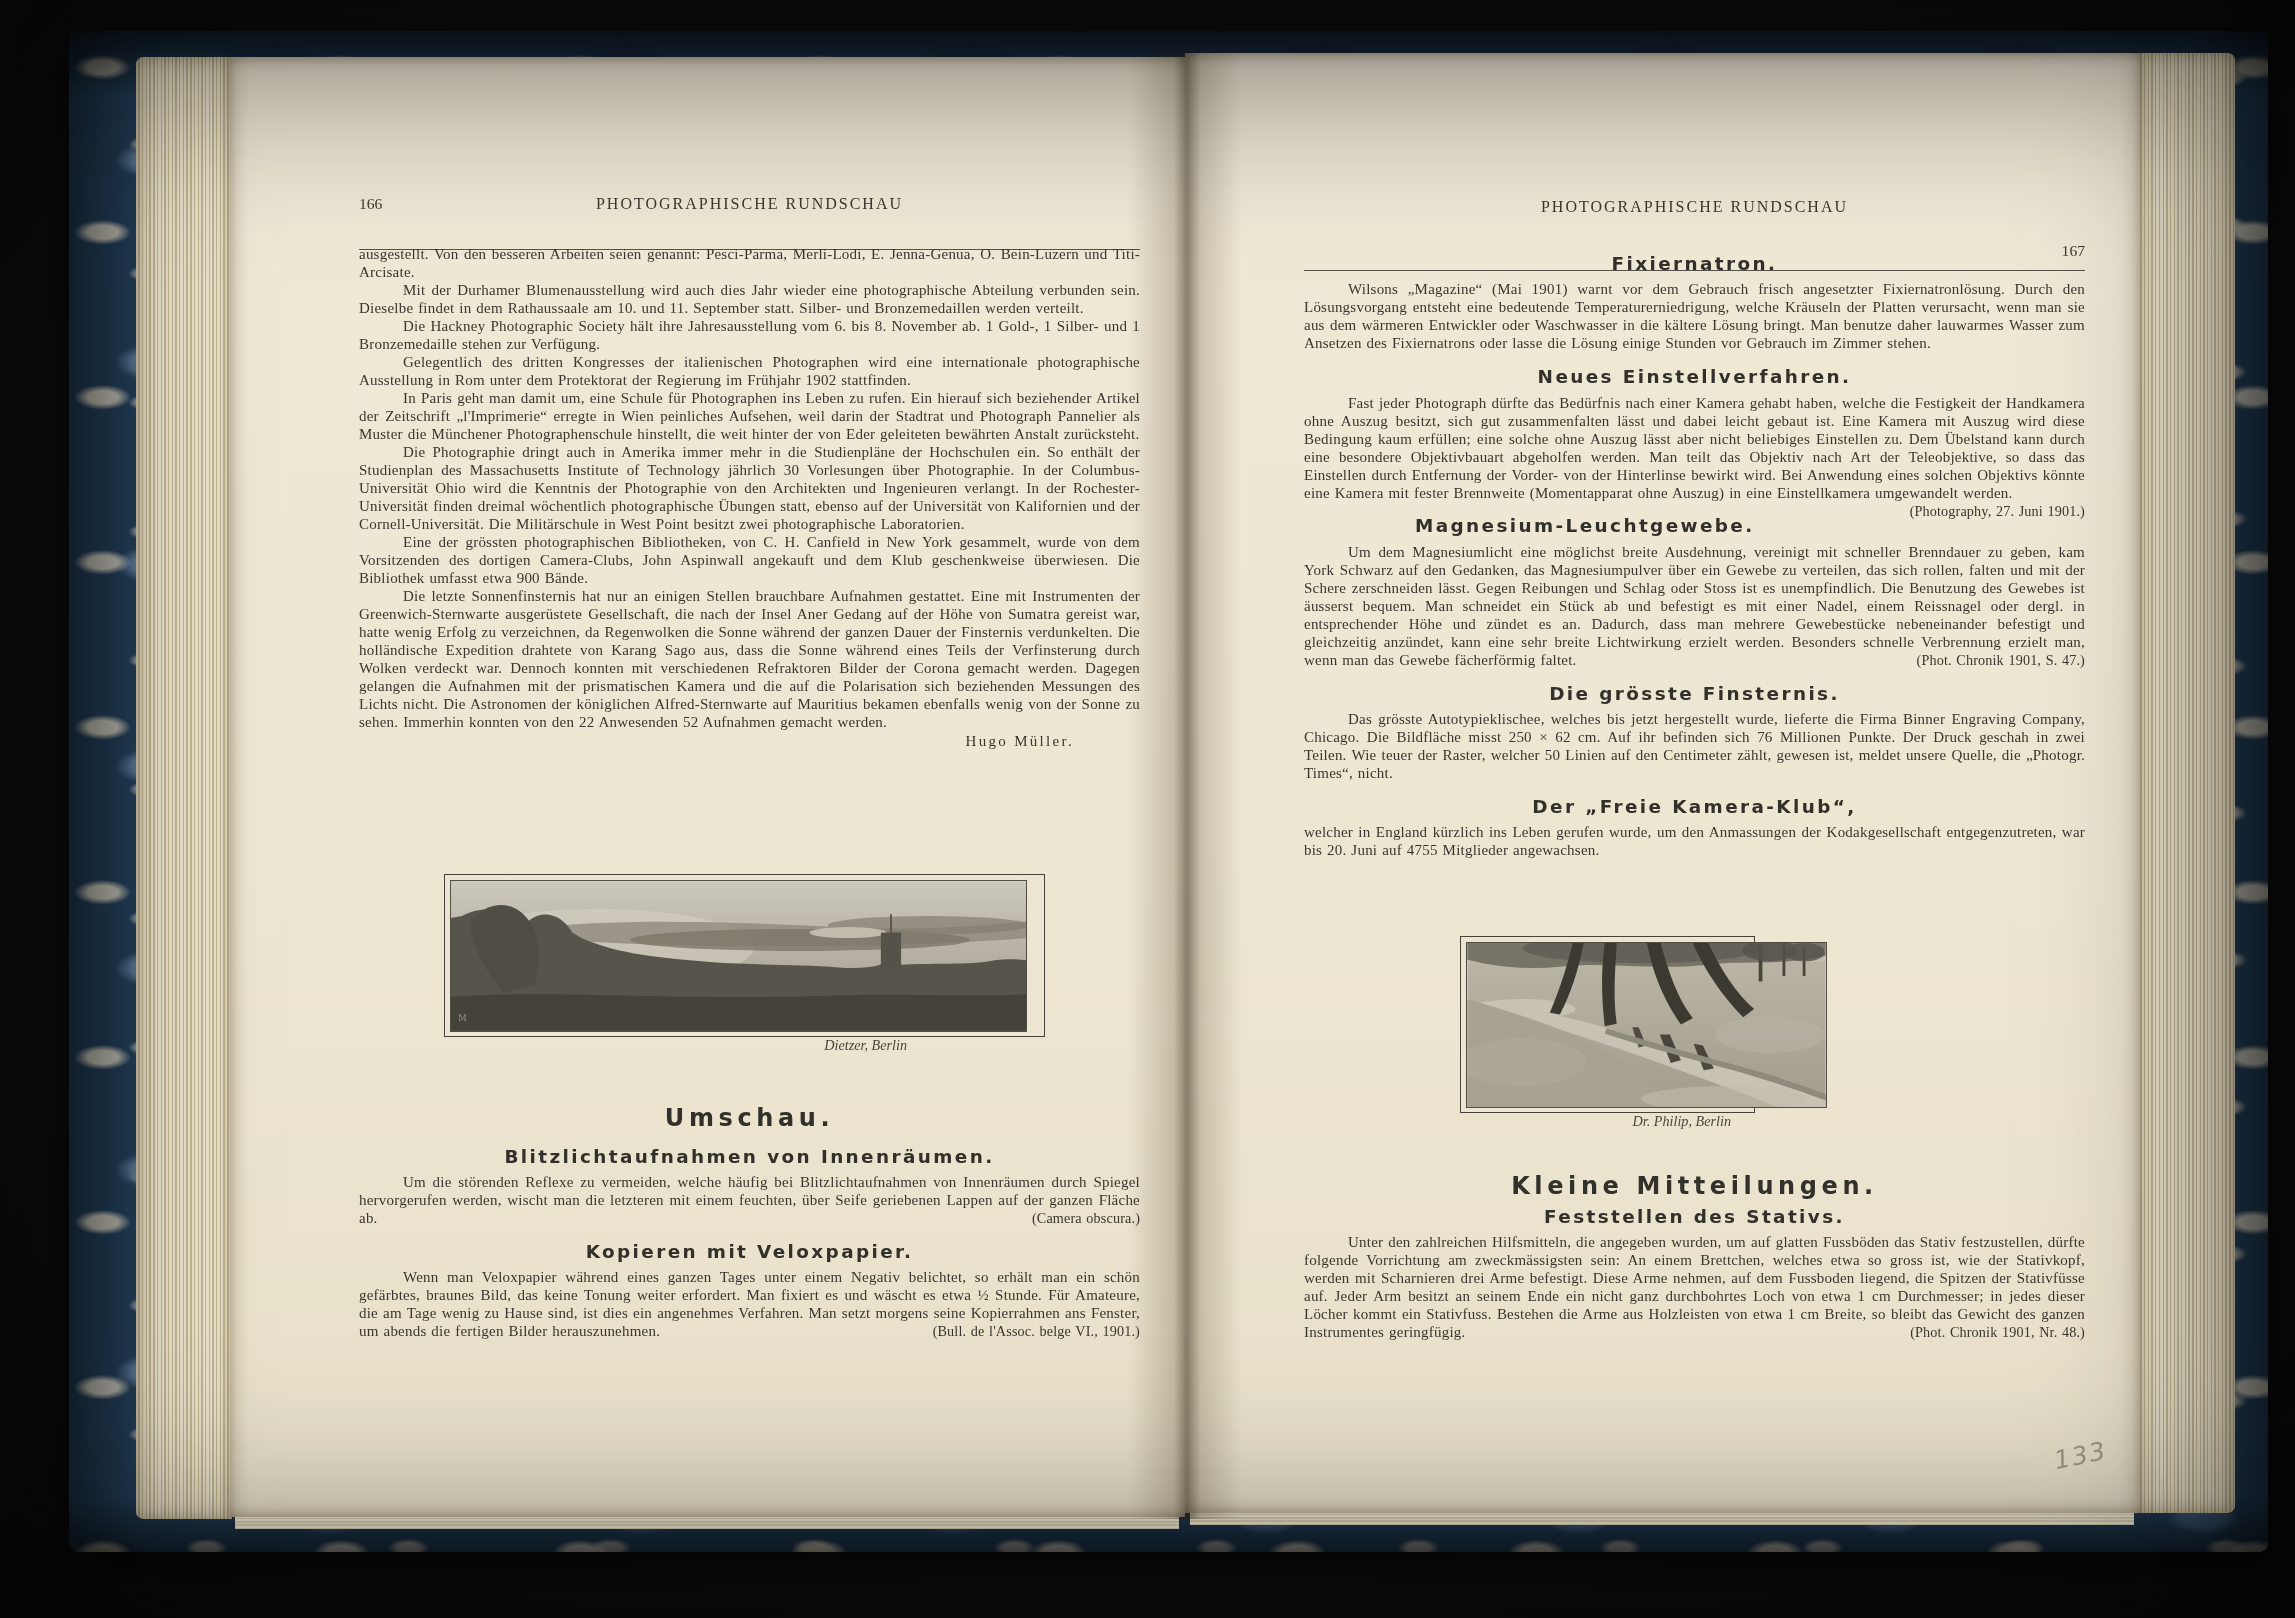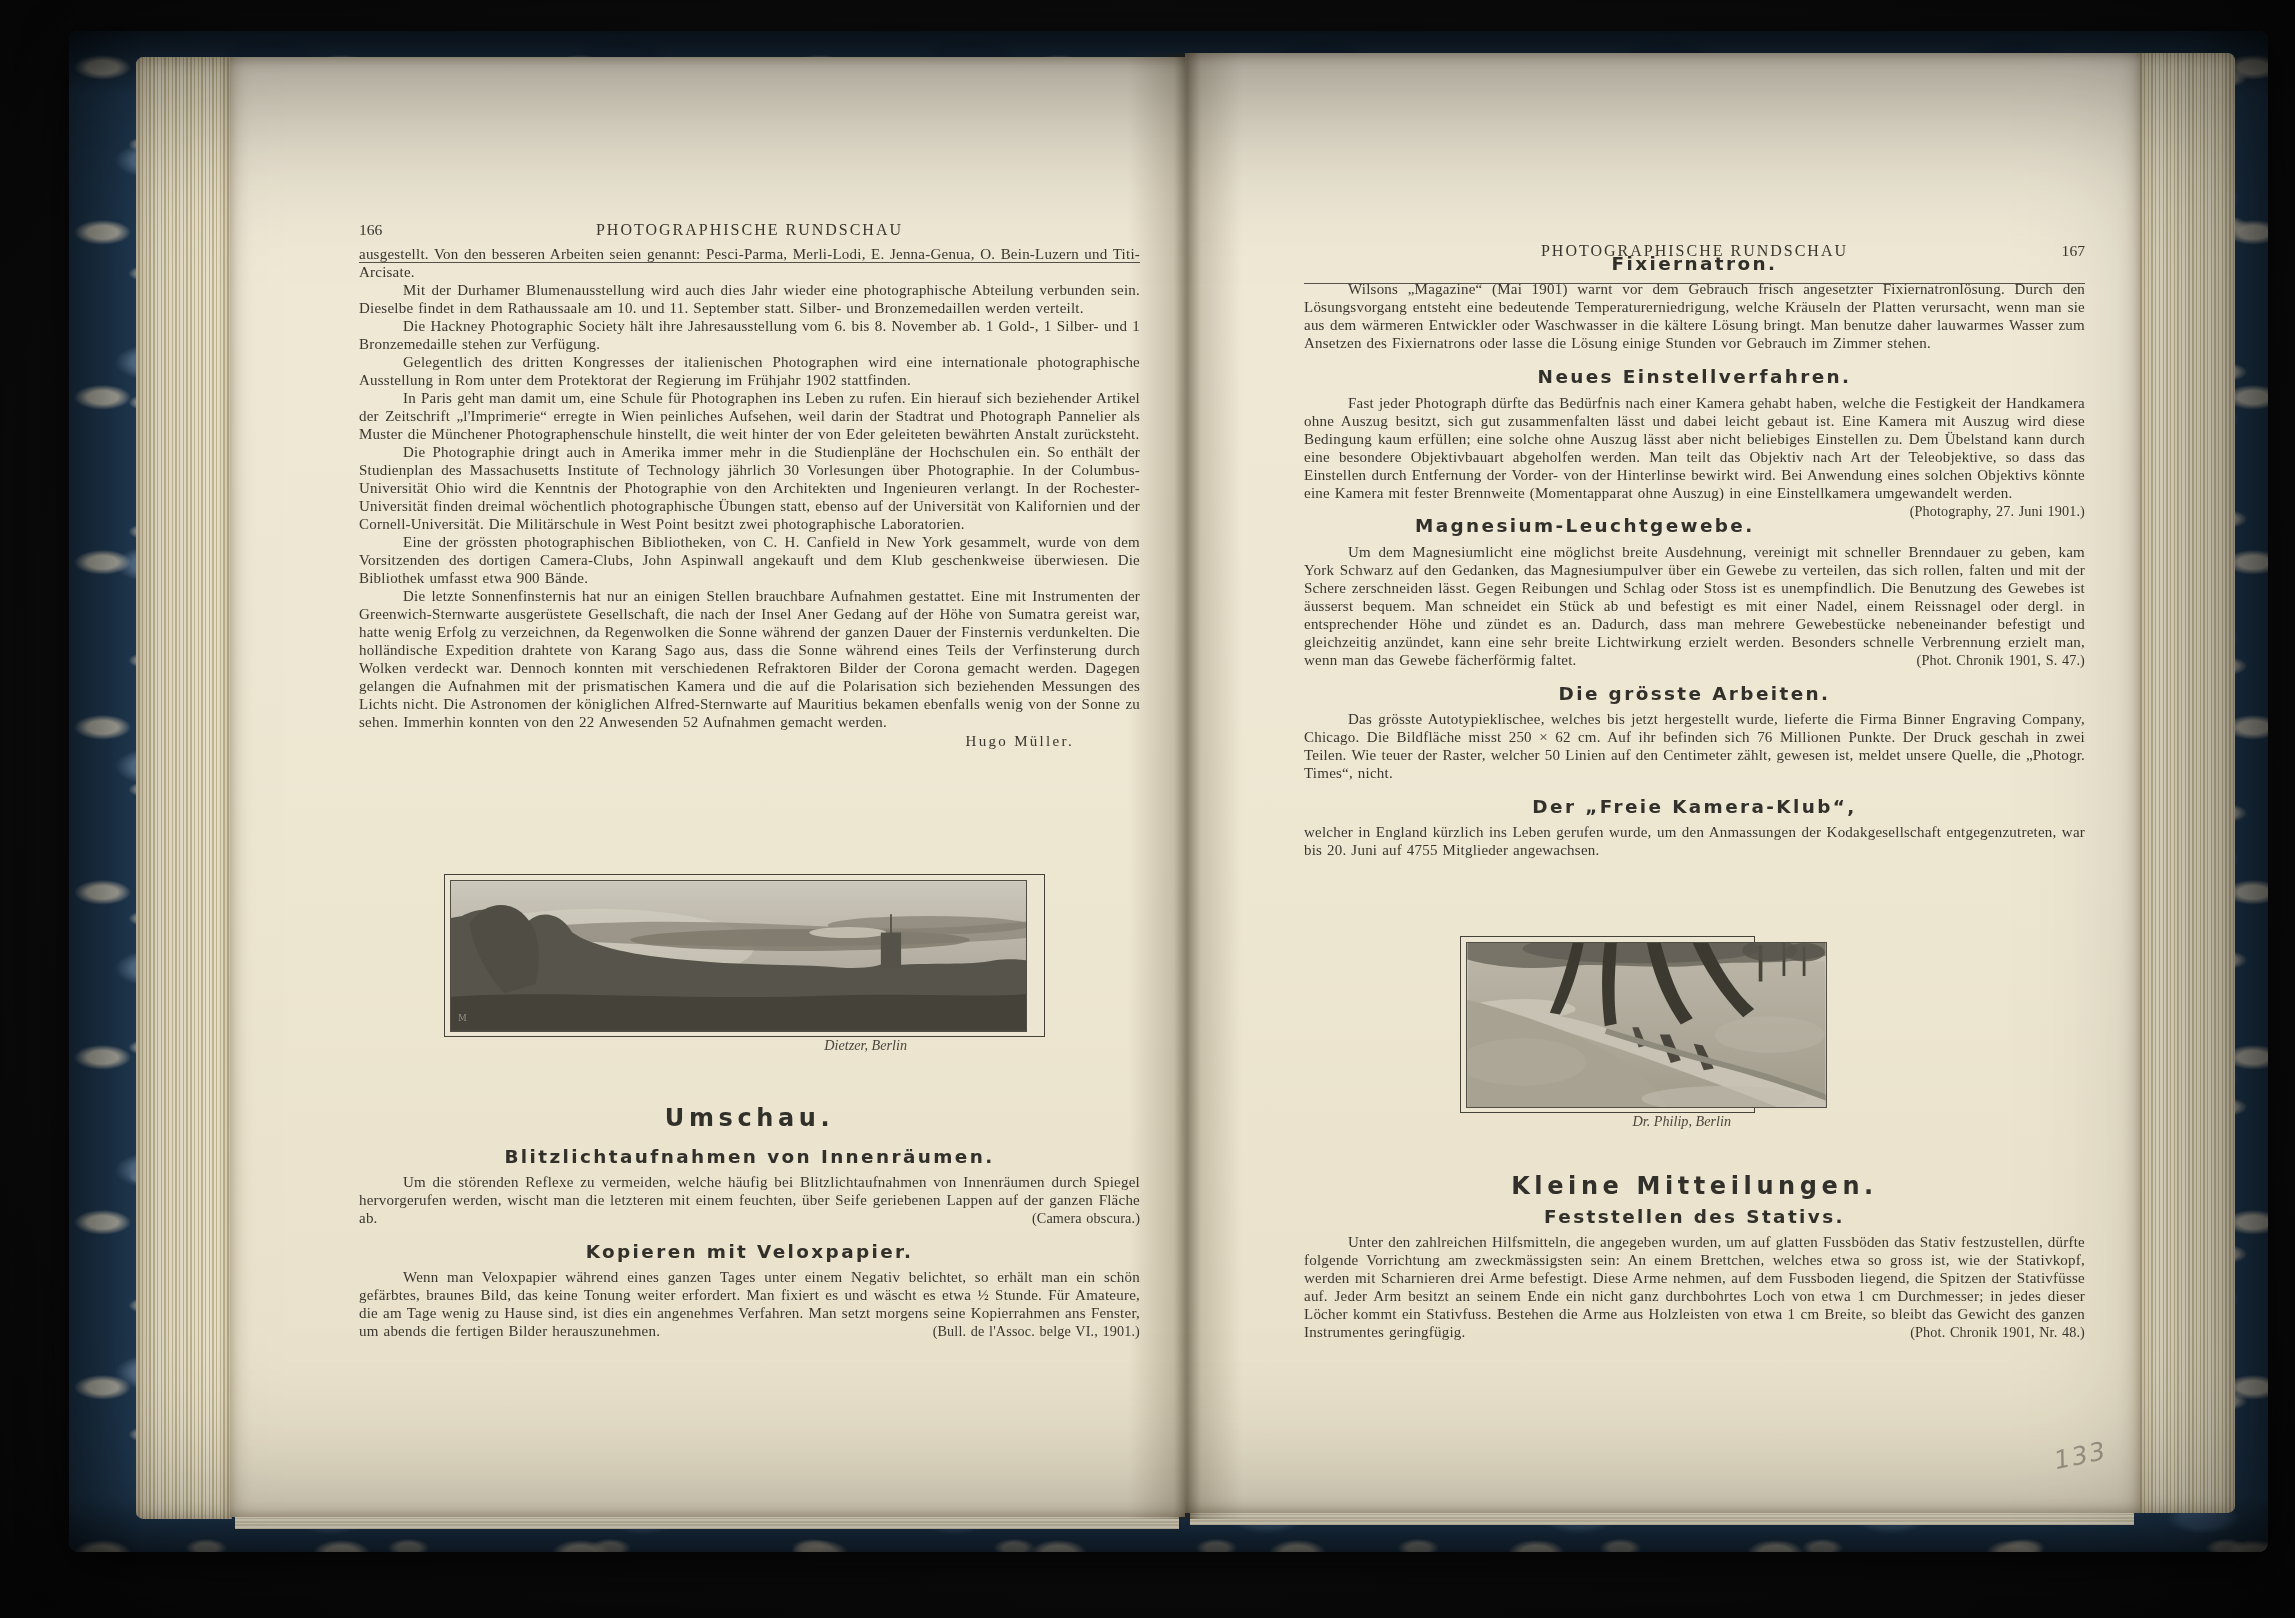--- a/index.html
+++ b/index.html
@@ -31,21 +31,21 @@
   
   .page{position:absolute;background:linear-gradient(180deg,#f0e9d7 0%,#ede6d1 55%,#e8e0c9 100%);
     box-shadow:inset 0 11px 14.7px -11px rgba(70,50,20,.5),inset 0 -11px 14.7px -11px rgba(70,50,20,.45);}
   .page-left{left:230px;top:57px;width:955px;height:1460px;box-shadow:inset 14.7px 0 20px -14.7px rgba(70,50,20,.4),inset 0 11px 14.7px -11px rgba(70,50,20,.5),inset 0 -11px 14.7px -11px rgba(70,50,20,.45);}
   .page-right{left:1185px;top:53px;width:955px;height:1460px;box-shadow:inset -14.7px 0 20px -14.7px rgba(70,50,20,.4),inset 0 11px 14.7px -11px rgba(70,50,20,.5),inset 0 -11px 14.7px -11px rgba(70,50,20,.45);}
   .gutter{position:absolute;left:1128px;top:53px;width:114px;height:1466px;pointer-events:none;
     background:linear-gradient(90deg,rgba(0,0,0,0) 0%,rgba(62,48,22,.22) 40%,rgba(45,34,14,.5) 52%,rgba(62,48,22,.2) 64%,rgba(0,0,0,0) 100%);}
   .vignette{position:absolute;inset:0;pointer-events:none;box-shadow:inset 0 0 184px 64px rgba(0,0,0,.55);}
 
   
-  .runhead{position:absolute;display:flex;justify-content:space-between;align-items:flex-end;border-bottom:1.5px solid #56524a;padding-bottom:23px;}
+  .runhead{position:absolute;display:flex;justify-content:space-between;align-items:flex-start;border-bottom:1.5px solid #56524a;padding-bottom:10px;}
   .page-left .runhead{top:138px;left:129px;width:781px;}
   .page-right .runhead{top:145px;left:119px;width:781px;}
   .runhead .title{flex:1;text-align:center;font-size:16px;letter-spacing:2px;color:#3a372f;}
   .runhead .pagenum{width:42px;font-size:15.6px;color:#3a372f;}
   .runhead .pagenum.r{text-align:right;margin-top:44px;}
 
   
   .textblock{position:absolute;}
   .page-left .textblock{top:188px;left:129px;width:781px;}
   .page-right .textblock{top:200px;left:119px;width:781px;}
@@ -159,21 +159,21 @@
     <div class="textblock">
       <h3 class="sec-title">Fixiernatron.</h3>
       <p class="para"><span>Wilsons „Magazine“ (Mai 1901) warnt vor dem Gebrauch frisch angesetzter Fixiernatronlösung.  Durch den Lösungsvorgang entsteht eine bedeutende Temperaturerniedrigung, welche Kräuseln der Platten verursacht, wenn man sie aus dem wärmeren Entwickler oder Waschwasser in die kältere Lösung bringt.  Man benutze daher lauwarmes Wasser zum Ansetzen des Fixiernatrons oder lasse die Lösung einige Stunden vor Gebrauch im Zimmer stehen.</span> <span class="src"></span></p>
 
       <h3 class="sec-title">Neues Einstellverfahren.</h3>
       <p class="para"><span>Fast jeder Photograph dürfte das Bedürfnis nach einer Kamera gehabt haben, welche die Festigkeit der Handkamera ohne Auszug besitzt, sich gut zusammenfalten lässt und dabei leicht gebaut ist.  Eine Kamera mit Auszug wird diese Bedingung kaum erfüllen; eine solche ohne Auszug lässt aber nicht beliebiges Einstellen zu.  Dem Übelstand kann durch eine besondere Objektivbauart abgeholfen werden.  Man teilt das Objektiv nach Art der Teleobjektive, so dass das Einstellen durch Entfernung der Vorder- von der Hinterlinse bewirkt wird.  Bei Anwendung eines solchen Objektivs könnte eine Kamera mit fester Brennweite (Momentapparat ohne Auszug) in eine Einstellkamera umgewandelt werden.</span> <span class="src">(Photography, 27. Juni 1901.)</span></p>
 
       <h3 class="sec-title">Magnesium-Leuchtgewebe.</h3>
       <p class="para"><span>Um dem Magnesiumlicht eine möglichst breite Ausdehnung, vereinigt mit schneller Brenndauer zu geben, kam York Schwarz auf den Gedanken, das Magnesiumpulver über ein Gewebe zu verteilen, das sich rollen, falten und mit der Schere zerschneiden lässt.  Gegen Reibungen und Schlag oder Stoss ist es unempfindlich.  Die Benutzung des Gewebes ist äusserst bequem.  Man schneidet ein Stück ab und befestigt es mit einer Nadel, einem Reissnagel oder dergl. in entsprechender Höhe und zündet es an.  Dadurch, dass man mehrere Gewebestücke nebeneinander befestigt und gleichzeitig anzündet, kann eine sehr breite Lichtwirkung erzielt werden.  Besonders schnelle Verbrennung erzielt man, wenn man das Gewebe fächerförmig faltet.</span> <span class="src">(Phot. Chronik 1901, S. 47.)</span></p>
 
-      <h3 class="sec-title">Die grösste Arbeiten.</h3>
+      <h3 class="sec-title">Die grösste Finsternis.</h3>
       <p class="para"><span>Das grösste Autotypieklischee, welches bis jetzt hergestellt wurde, lieferte die Firma Binner Engraving Company, Chicago.  Die Bildfläche misst 250 × 62 cm.  Auf ihr befinden sich 76 Millionen Punkte.  Der Druck geschah in zwei Teilen.  Wie teuer der Raster, welcher 50 Linien auf den Centimeter zählt, gewesen ist, meldet unsere Quelle, die „Photogr. Times“, nicht.</span> <span class="src"></span></p>
 
       <h3 class="sec-title">Der „Freie Kamera-Klub“,</h3>
       <p class="para flush"><span>welcher in England kürzlich ins Leben gerufen wurde, um den Anmassungen der Kodakgesellschaft entgegenzutreten, war bis 20. Juni auf 4755 Mitglieder angewachsen.</span> <span class="src"></span></p>
     </div>
 
     <div class="photo-block">
       <div class="photo-frame">
         <svg width="359" height="164" viewBox="0 0 391 179" xmlns="http://www.w3.org/2000/svg">
           <defs>

